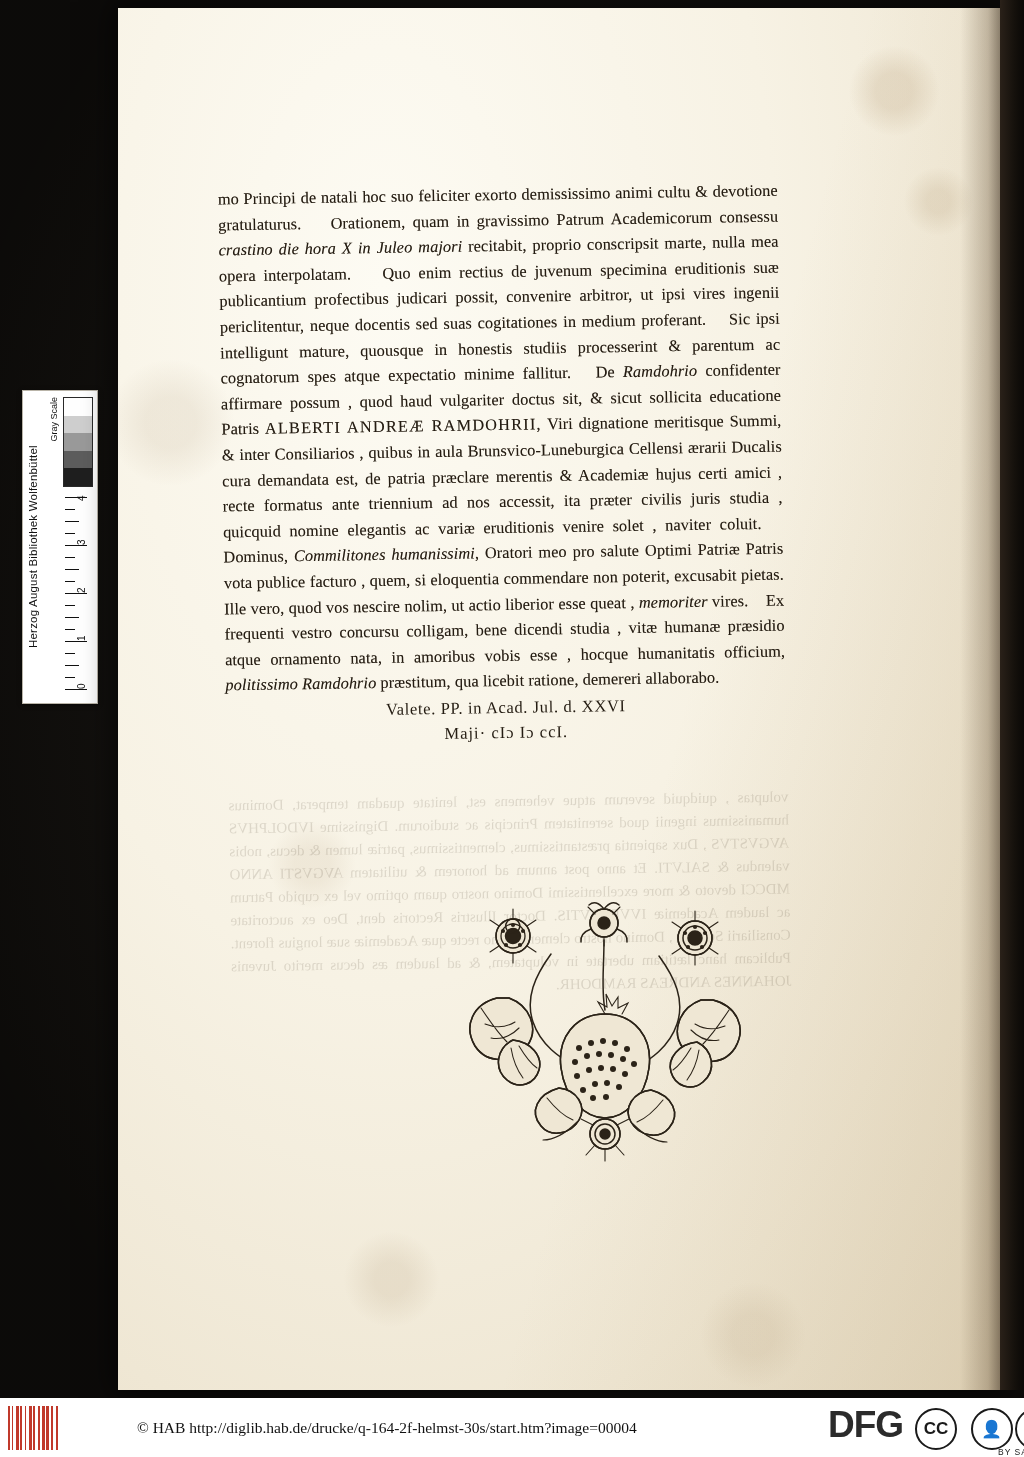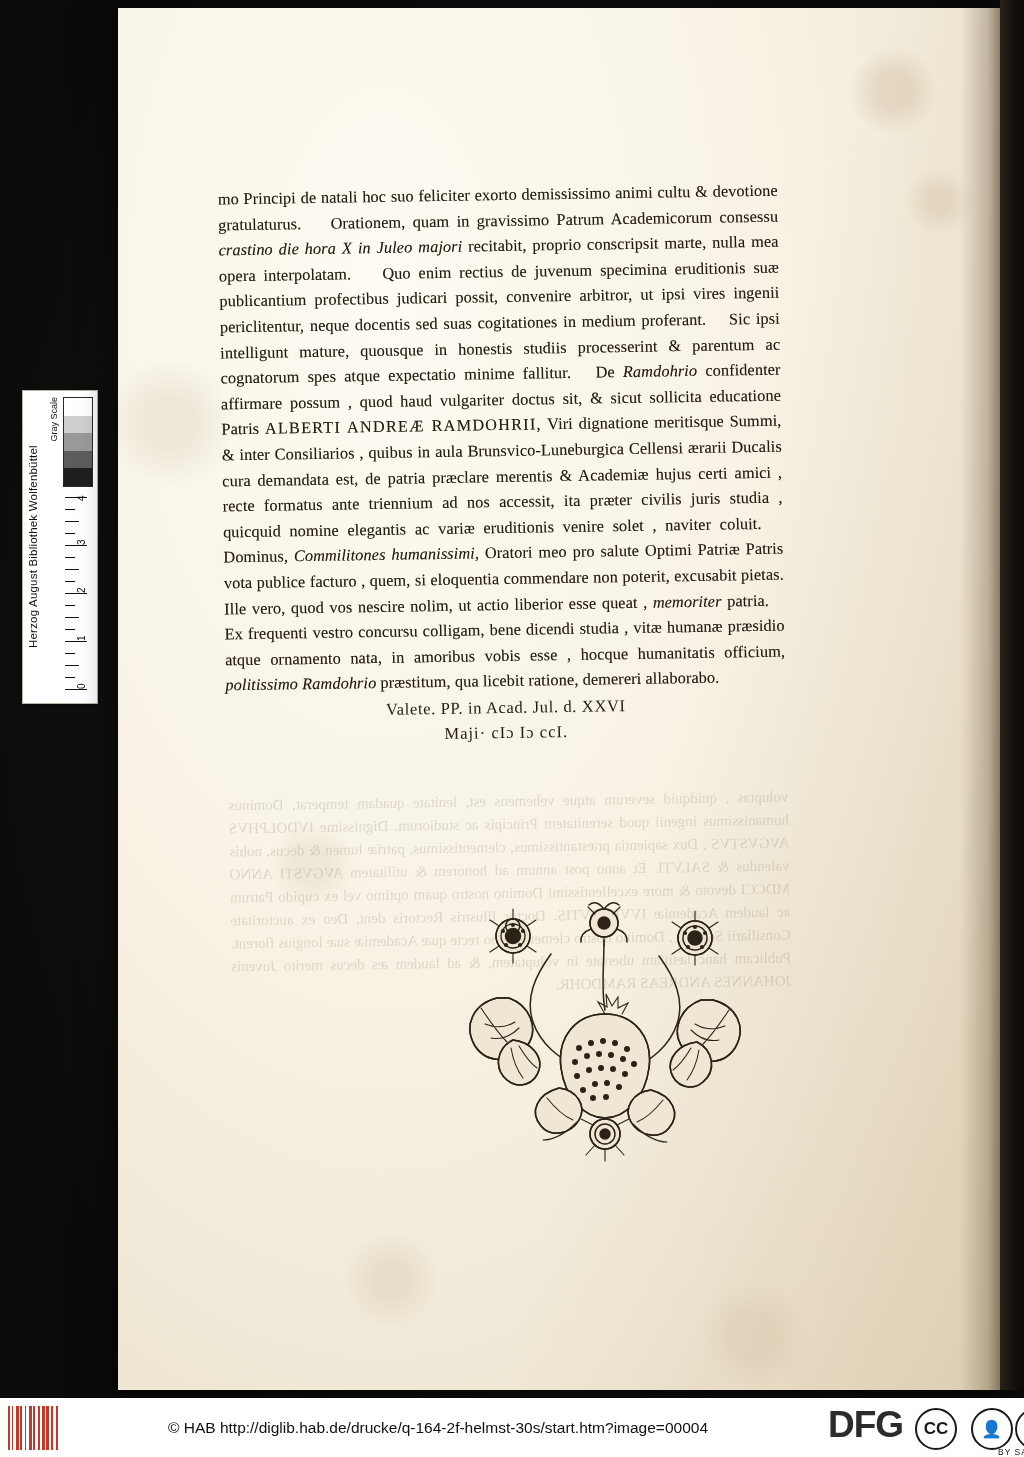--- a/index.html
+++ b/index.html
@@ -222,22 +222,22 @@
     background:
       repeating-linear-gradient(90deg,
         #c0392b 0 2px, #ffffff 2px 4px, #c0392b 4px 5px, #ffffff 5px 8px,
         #c0392b 8px 11px, #ffffff 11px 12px, #c0392b 12px 14px, #ffffff 14px 17px,
         #c0392b 17px 18px, #ffffff 18px 21px, #c0392b 21px 24px, #ffffff 24px 25px,
         #c0392b 25px 27px, #ffffff 27px 30px, #c0392b 30px 32px, #ffffff 32px 34px,
         #c0392b 34px 37px, #ffffff 37px 38px, #c0392b 38px 41px, #ffffff 41px 43px,
         #c0392b 43px 45px, #ffffff 45px 48px, #c0392b 48px 50px, #ffffff 50px 52px);
   }
   #footer-url {
-    margin-left: 108px;
-    font-family: Liberation Sans, sans-serif;
+    margin-left: 77px;
+    font-family: Liberation Serif, serif;
     font-size: 15.5px;
     color: #111;
     white-space: nowrap;
   }
   #dfg-logo {
     position: absolute;
     left: 828px;
     top: 6px;
     font-family: Liberation Sans, sans-serif;
     font-weight: bold;
@@ -340,21 +340,21 @@
     <span>mo Principi de natali hoc suo feliciter exorto demississimo animi cultu &amp; devotione gratulaturus.</span>
     &nbsp;&nbsp;
     <span>Orationem, quam in gravissimo Patrum Academicorum consessu </span><span class="it">crastino die hora X in Juleo majori</span><span> recitabit, proprio conscripsit marte, nulla mea opera interpolatam.</span>
     &nbsp;&nbsp;
     <span>Quo enim rectius de juvenum specimina eruditionis suæ publicantium profectibus judicari possit, convenire arbitror, ut ipsi vires ingenii periclitentur, neque docentis sed suas cogitationes in medium proferant.</span>
     &nbsp;&nbsp;
     <span>Sic ipsi intelligunt mature, quousque in honestis studiis processerint &amp; parentum ac cognatorum spes atque expectatio minime fallitur.</span>
     &nbsp;
     <span>De </span><span class="it">Ramdohrio</span><span> confidenter affirmare possum , quod haud vulgariter doctus sit, &amp; sicut sollicita educatione Patris </span><span class="caps">ALBERTI ANDREÆ RAMDOHRII,</span><span> Viri dignatione meritisque Summi, &amp; inter Consiliarios , quibus in aula Brunsvico-Luneburgica Cellensi ærarii Ducalis cura demandata est, de patria præclare merentis &amp; Academiæ hujus certi amici , recte formatus ante triennium ad nos accessit, ita præter civilis juris studia , quicquid nomine elegantis ac variæ eruditionis venire solet , naviter coluit.</span>
     &nbsp;&nbsp;
-    <span>Dominus, </span><span class="it">Commilitones humanissimi</span><span>, Oratori meo pro salute Optimi Patriæ Patris vota publice facturo , quem, si eloquentia commendare non poterit, excusabit pietas. Ille vero, quod vos nescire nolim, ut actio liberior esse queat , </span><span class="it">memoriter</span><span> patria.</span>
+    <span>Dominus, </span><span class="it">Commilitones humanissimi</span><span>, Oratori meo pro salute Optimi Patriæ Patris vota publice facturo , quem, si eloquentia commendare non poterit, excusabit pietas. Ille vero, quod vos nescire nolim, ut actio liberior esse queat , </span><span class="it">memoriter</span><span> vires.</span>
     &nbsp;&nbsp;
     <span>Ex frequenti vestro concursu colligam, bene dicendi studia , vitæ humanæ præsidio atque ornamento nata, in amoribus vobis esse , hocque humanitatis officium, </span><span class="it">politissimo Ramdohrio</span><span> præstitum, qua licebit ratione, demereri allaborabo.</span>
   </p>
   <div id="closing-line">
     <span>Valete.  PP. in Acad. Jul. d. XXVI</span>
     <span class="l2">Maji· cIɔ Iɔ ccI.</span>
   </div>
 </div>
 
 <div id="ornament">

